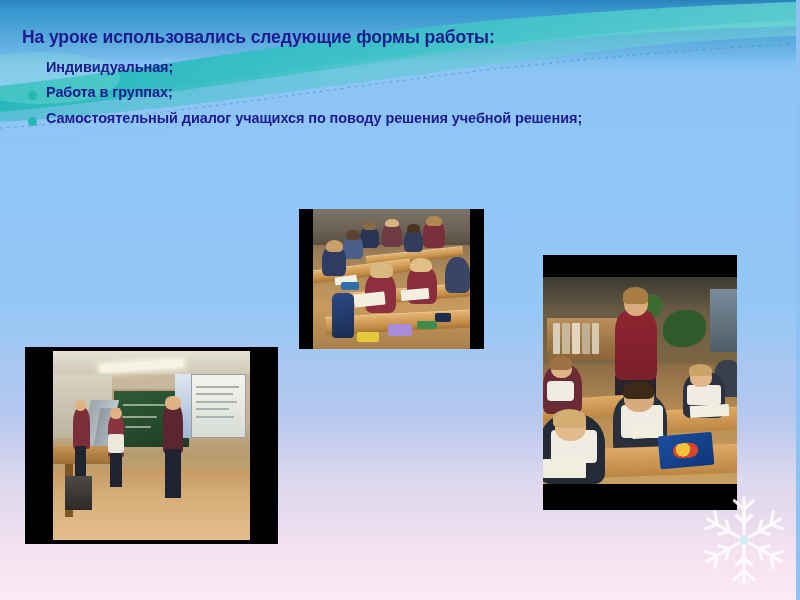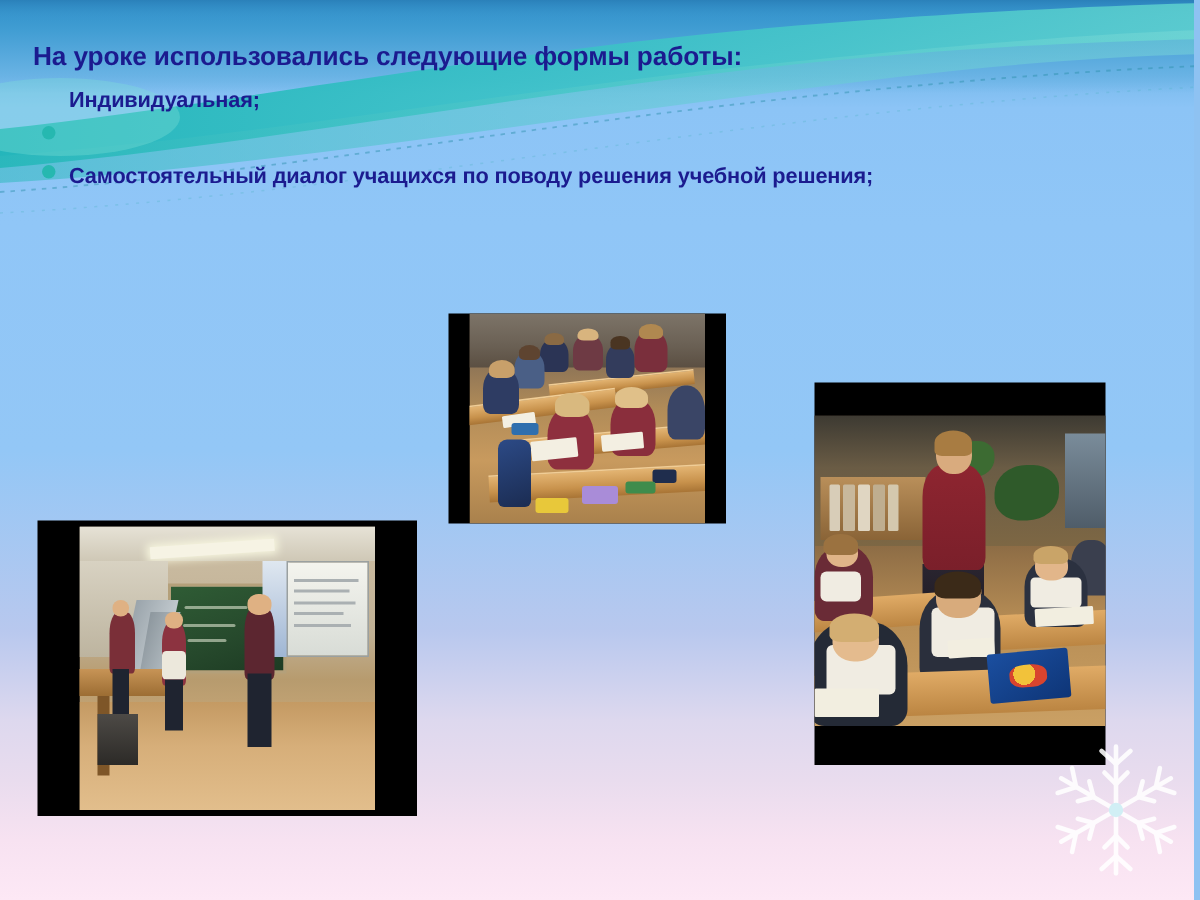--- a/index.html
+++ b/index.html
@@ -49,21 +49,21 @@
   }
   .slide-title {
     position:absolute; left:22px; top:27px;
     font-size:17.5px; font-weight:bold;
     color:#1b1b8f;
     letter-spacing:-0.1px;
     white-space:nowrap;
   }
   .bullet-row {
     position:absolute;
-    display:flex; align-items:flex-start;
+    display:flex; align-items:flex-end;
     white-space:nowrap;
   }
   .bullet-row.b0 { left:28px; top:59px; }
   .bullet-row.b1 { left:28px; top:84px; }
   .bullet-row.b2 { left:28px; top:110px; }
 
   .bullet-dot {
     width:9px; height:9px; border-radius:50%;
     background:#26b8b0;
     margin-right:9px;
@@ -293,20 +293,21 @@
   <div class="text-block">
     <div class="slide-title">На уроке использовались следующие формы работы:</div>
 
     <div class="bullet-row b0">
       <span class="bullet-dot hidden"></span>
       <span class="bullet-text">Индивидуальная;</span>
     </div>
 
     <div class="bullet-row b1">
       <span class="bullet-dot"></span>
+      <span class="bullet-text">Работа в группах;</span>
     </div>
 
     <div class="bullet-row b2">
       <span class="bullet-dot"></span>
       <span class="bullet-text">Самостоятельный диалог учащихся по поводу решения учебной решения;</span>
     </div>
   </div>
 
   <div class="photo" id="photo-classroom-desks">
     <div class="inner">

